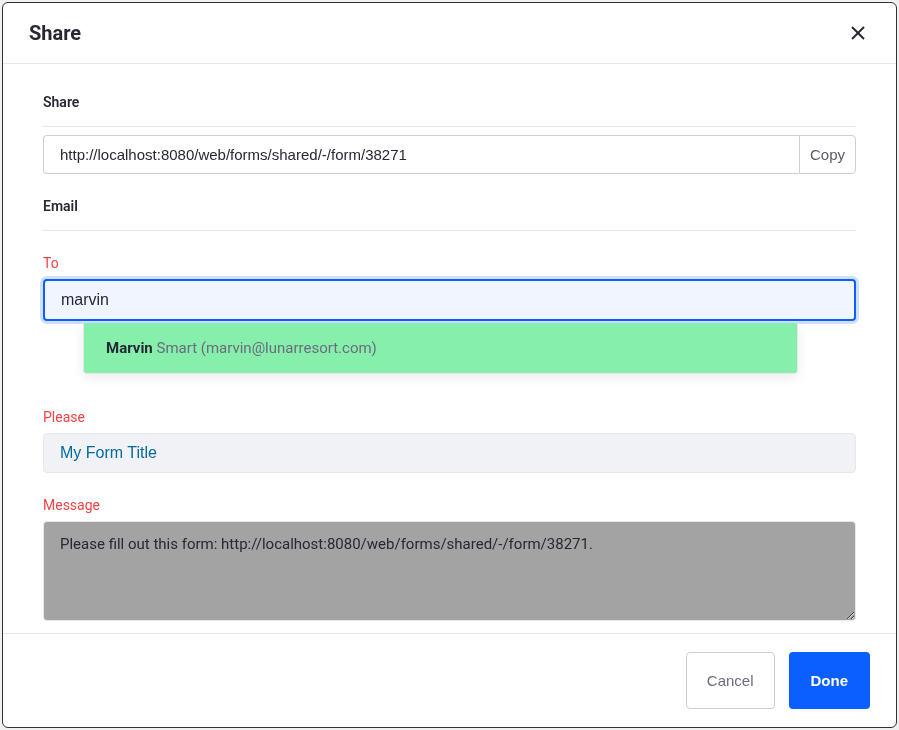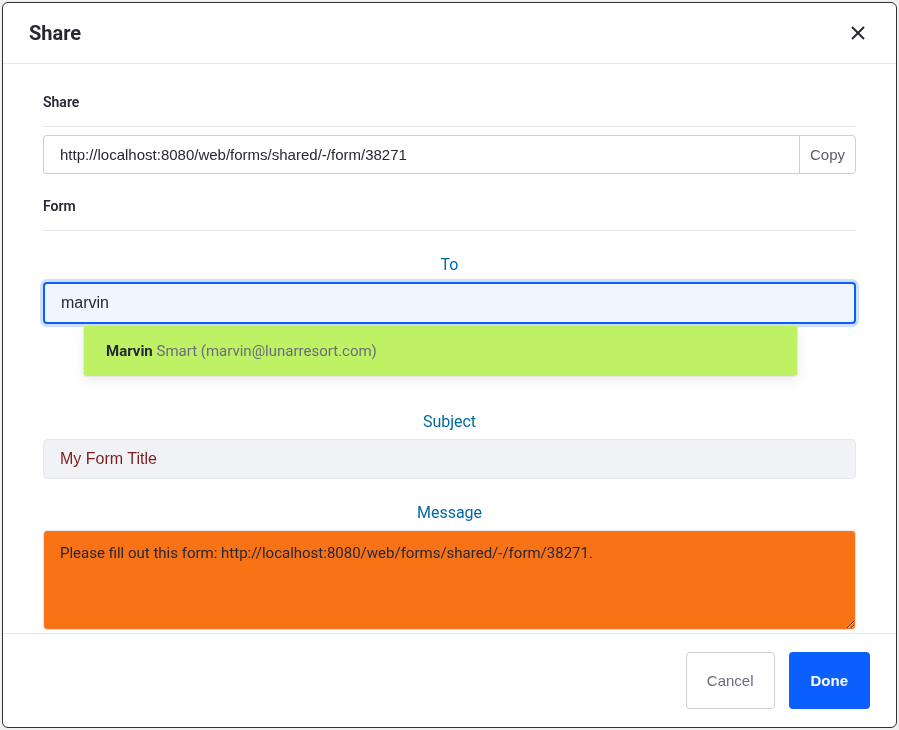--- a/index.html
+++ b/index.html
@@ -101,45 +101,44 @@
       font-size: 15px;
       border: 1px solid #cdced9;
       border-radius: 0 4px 4px 0;
       background: #fff;
       color: #5b5b65;
       cursor: pointer;
       font-weight: 500;
     }
     
     .field-label {
-      font-size: 16px;
-      color: #0369a1;
+      font-size: 14px;
+      color: #ef4444;
       margin-top: 24px;
       margin-bottom: 8px;
       display: block;
-      text-align: center;
     }
     
     .to-input {
       width: 100%;
       padding: 10px 16px;
       font-size: 16px;
       border: 2px solid #0b5fff;
       border-radius: 4px;
       color: #272833;
       background: #f0f5ff;
       outline: none;
       box-shadow: 0 0 0 3px rgba(11, 95, 255, 0.2);
     }
     
     .autocomplete-dropdown {
       position: absolute;
       left: 40px;
       right: 58px;
-      background: #bef264;
+      background: #86efac;
       border: 1px solid #e7e7ed;
       border-top: none;
       border-radius: 0 0 4px 4px;
       box-shadow: 0 4px 12px rgba(0,0,0,0.08);
       z-index: 10;
       margin-top: 2px;
     }
     
     .autocomplete-item {
       padding: 16px 22px;
@@ -152,32 +151,32 @@
       font-weight: 700;
       color: #272833;
     }
     
     .subject-input {
       width: 100%;
       padding: 10px 16px;
       font-size: 16px;
       border: 1px solid #e7e7ed;
       border-radius: 4px;
-      color: #7f1d1d;
+      color: #0369a1;
       background: #f1f2f5;
     }
     
     .message-textarea {
       width: 100%;
       padding: 12px 16px;
       font-size: 15px;
       border: 1px solid #e7e7ed;
       border-radius: 4px;
       color: #272833;
-      background: #f97316;
+      background: #a3a3a3;
       resize: both;
       min-height: 100px;
       font-family: inherit;
       line-height: 1.4;
     }
     
     .modal-footer {
       padding: 18px 26px;
       border-top: 1px solid #e7e7ed;
       display: flex;
@@ -238,35 +237,35 @@
 
   <div class="modal-body">
     
     <div class="section-label">Share</div>
     
     <div class="input-group">
       <input type="text" class="link-input" readonly="" value="http://localhost:8080/web/forms/shared/-/form/38271" style="">
       <button class="copy-btn">Copy</button>
     </div>
     
-    <div class="section-label">Form</div>
+    <div class="section-label">Email</div>
     
     <label class="field-label">To</label>
     <div class="field-wrapper">
       <input type="text" class="to-input" value="marvin" style="">
       <div class="autocomplete-dropdown">
         <div class="autocomplete-item">
           <span class="match">Marvin</span><span> Smart (marvin@lunarresort.com)</span>
         </div>
       </div>
     </div>
     
     <div class="spacer-after-to"></div>
     
-    <label class="field-label">Subject</label>
+    <label class="field-label">Please</label>
     <input type="text" class="subject-input" value="My Form Title" style="">
     
     <label class="field-label">Message</label>
     <textarea class="message-textarea" style="">Please fill out this form: http://localhost:8080/web/forms/shared/-/form/38271.</textarea>
     
   </div>
 
   <div class="modal-footer">
     <button class="btn-secondary">Cancel</button>
     <button class="btn-primary">Done</button>

